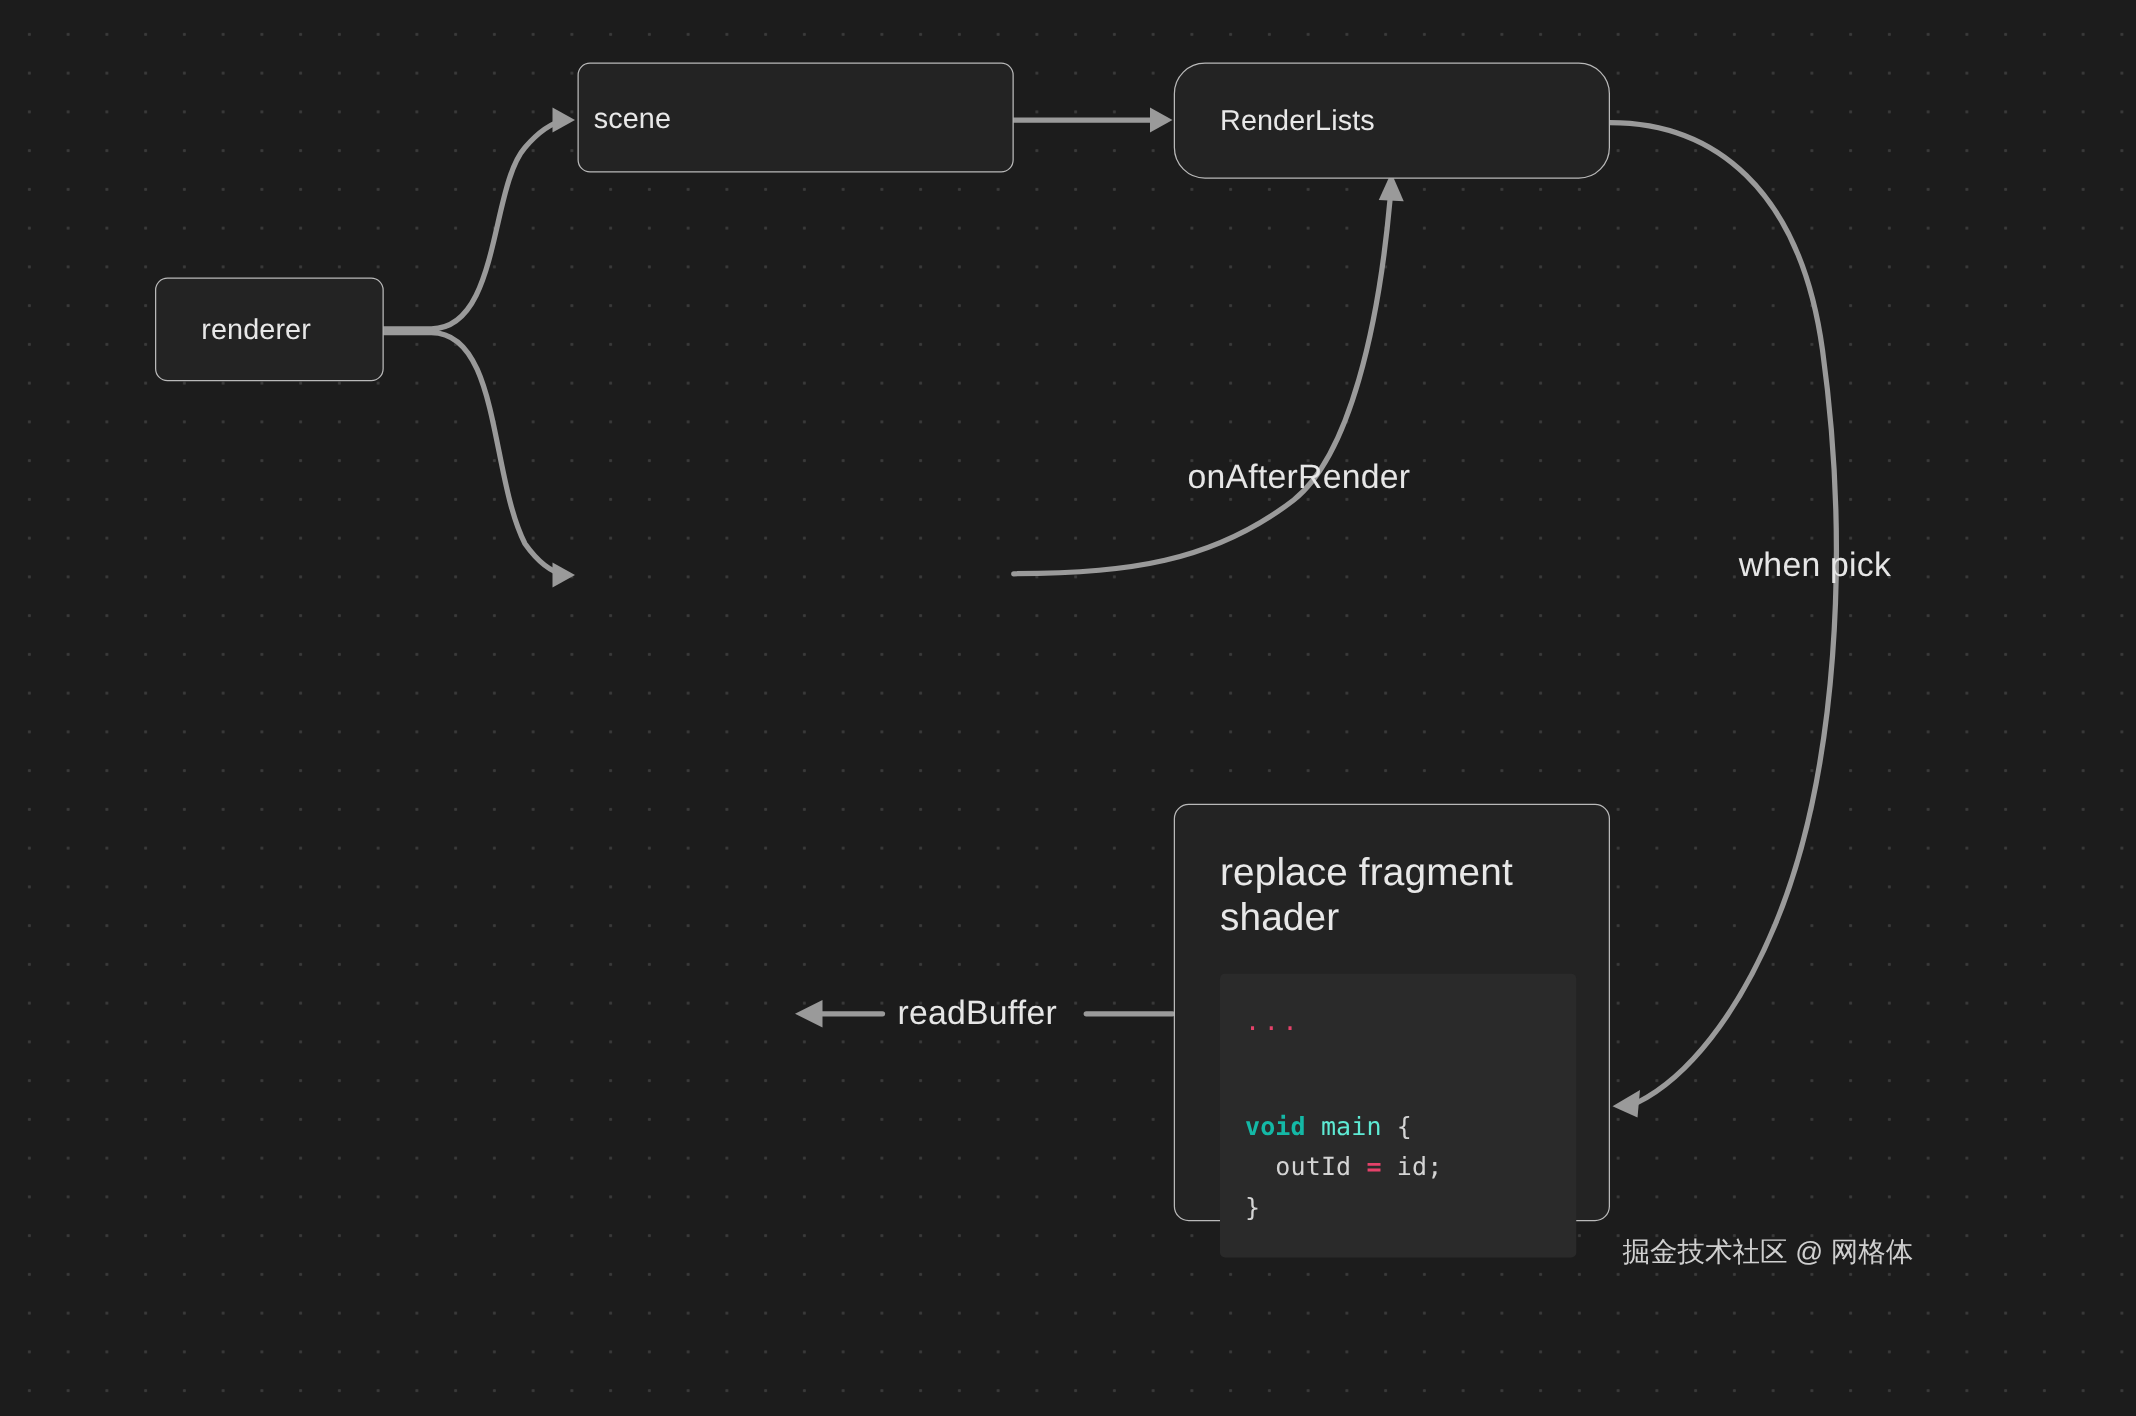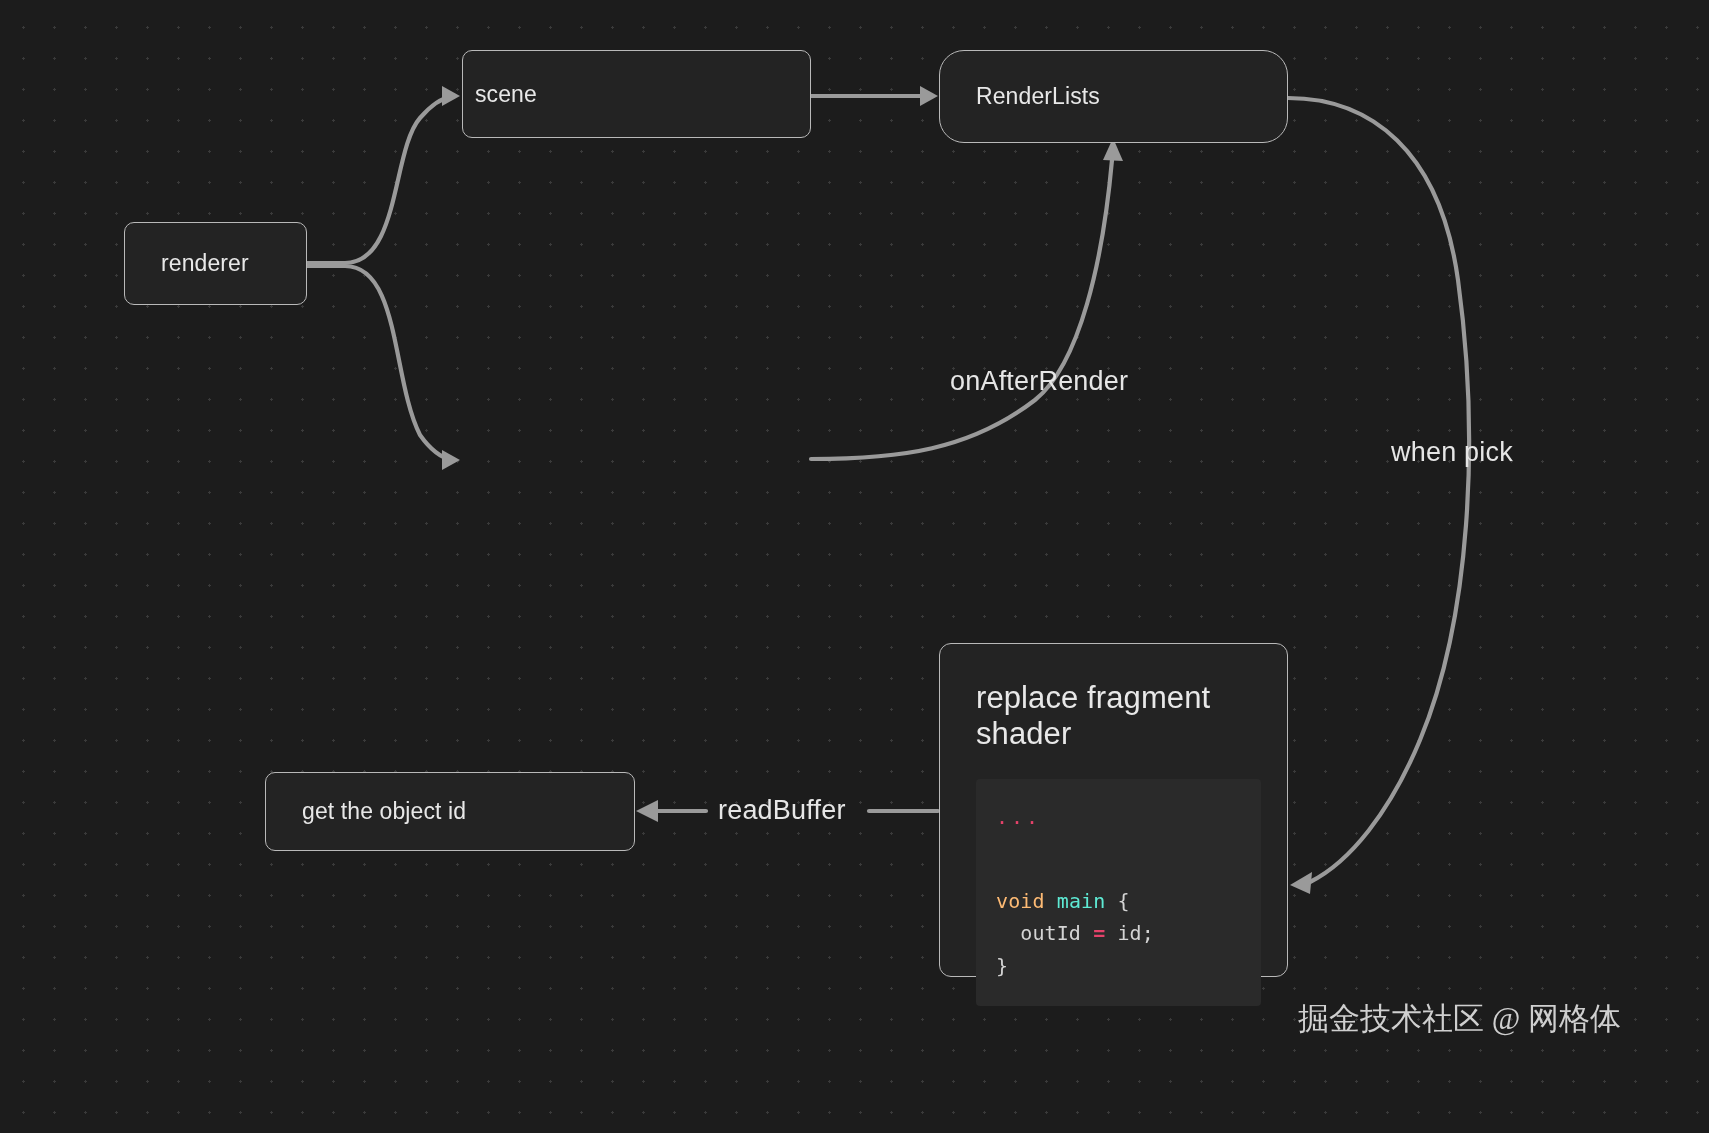--- a/index.html
+++ b/index.html
@@ -76,34 +76,33 @@
     background: #2a2a2a;
     border-radius: 4px;
     padding: 22px 20px 24px 20px;
     font-family: "DejaVu Sans Mono", monospace;
     font-size: 20px;
     line-height: 1.62;
     color: #d4d4d4;
     white-space: pre;
   }
   .tok-dots { color: #e5426a; letter-spacing: 3px; }
-  .tok-kw   { color: #fdba74; font-weight: normal; }
+  .tok-kw   { color: #14b8a6; font-weight: bold; }
   .tok-fn   { color: #5eead4; }
   .tok-op   { color: #e5426a; font-weight: bold; }
   .tok-plain{ color: #d4d4d4; }
   .code-gap { display: block; height: .95em; }
 
   
   .watermark {
     position: absolute;
     color: #cfcfcf;
-    font-size: 31px;
+    font-size: 22px;
     white-space: nowrap;
-    font-family: Liberation Serif, serif;
-    margin-top: 11px;
+    font-family: Liberation Sans, sans-serif;
   }
 </style>
 </head>
 <body>
 
 <div id="canvas">
 
   <svg id="wires" viewBox="0 0 1709 1133" xmlns="http://www.w3.org/2000/svg">
 
     <g>
@@ -144,23 +143,20 @@
 
   <div class="node" style="left:462px; top:50px; width:349px; height:88px;padding-left:12px;">
     <span>scene</span>
   </div>
 
 
   <div class="node" style="left:939px; top:50px; width:349px; height:93px;border-radius:25px;">
     <span>RenderLists</span>
   </div>
 
-  <div class="node" style="left:265px; top:772px; width:370px; height:79px; padding-left:36px;">
-    <span>get the object id</span>
-  </div>
 
   <div class="node card" style="left:939px; top:643px; width:349px; height:334px;">
     <div class="card-title">replace fragment shader</div>
     <div class="code-block"><span class="tok-dots">...</span><span class="code-gap"></span>
 <span class="tok-kw">void</span><span class="tok-plain"> </span><span class="tok-fn">main</span><span class="tok-plain"> {</span>
 <span class="tok-plain">  outId </span><span class="tok-op">=</span><span class="tok-plain"> id;</span>
 <span class="tok-plain">}</span></div>
   </div>
 
   <div class="edge-label" style="left:950px; top:366px;">onAfterRender</div>

